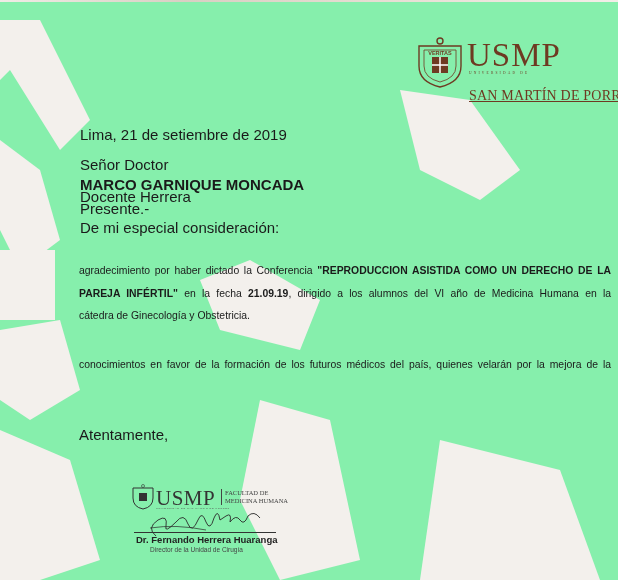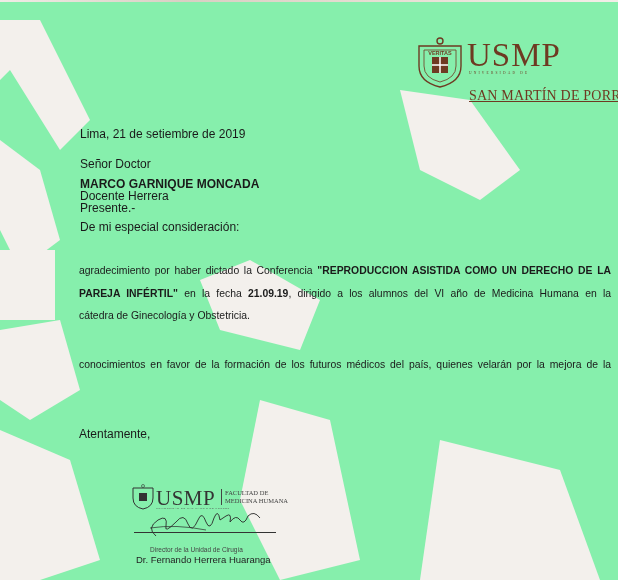--- a/index.html
+++ b/index.html
@@ -9,35 +9,35 @@
   .topline { position:absolute; left:0; top:0; width:618px; height:2px;
              background:linear-gradient(90deg,#f0ece6,#d9cfc3 30%,#e6ddd2 60%,#f3eee8); }
   .watermark { position:absolute; left:0; top:0; width:618px; height:580px; pointer-events:none; }
   .logo { position:absolute; left:415px; top:36px; width:160px; height:52px; }
   .logo .usmp { position:absolute; left:52px; top:2px; font-family:"Liberation Serif", serif;
                 font-size:33px; letter-spacing:1px; color:#6e3a22; line-height:34px; }
   .logo .tiny { position:absolute; left:54px; top:35px; font-size:3.5px; letter-spacing:2.2px;
                 color:#6e3a22; font-family:"Liberation Serif", serif; }
   .logo .sub { position:absolute; left:54px; top:52px; font-family:"Liberation Serif", serif;
                font-size:14px; color:#6e3a22; letter-spacing:0.2px; white-space:nowrap;text-decoration:underline; }
-  .txt { position:absolute; font-size:12px; line-height:13px; white-space:nowrap; }
+  .txt { position:absolute; font-size:15px; line-height:13px; white-space:nowrap; }
   .para { position:absolute; left:79px; width:532px; font-size:10.4px; line-height:22.5px;
           text-align:justify; text-align-last:left; }
   .para b { font-weight:bold; }
   .para .line { display:block; text-align:justify; text-align-last:justify; white-space:nowrap; }
   .para .line.last { text-align-last:left; }
   .bold { font-weight:bold; }
   .sig-block { position:absolute; left:126px; top:480px; width:170px; height:90px; }
   .sig-logo-usmp { position:absolute; left:30px; top:6px; font-family:"Liberation Serif", serif;
                    font-size:21px; color:#333; letter-spacing:0.5px; }
   .sig-fac { position:absolute; left:95px; top:9px; font-family:"Liberation Serif", serif;
              font-size:6.5px; line-height:8px; color:#444; border-left:1px solid #444; padding-left:3px; }
   .sig-fac2 { position:absolute; left:30px; top:27px; font-size:2.5px; color:#555; letter-spacing:0.6px; }
   .sig-line { position:absolute; left:8px; top:52px; width:142px; height:1px; background:#333; }
-  .sig-name { position:absolute; left:10px; top:54px; font-size:9.5px; font-weight:normal; color:#222; white-space:nowrap;margin-top:20px; }
+  .sig-name { position:absolute; left:10px; top:54px; font-size:9.5px; font-weight:bold; color:#222; white-space:nowrap; }
   .sig-role { position:absolute; left:24px; top:66px; font-size:6.5px; color:#444; white-space:nowrap; }
   .sig-scribble { position:absolute; left:10px; top:20px; width:150px; height:40px; }
   .shield-small { position:absolute; left:6px; top:4px; width:22px; height:26px; }
 </style>
 </head>
 <body>
 
 <div class="page">
   <div class="topline"></div>
 

